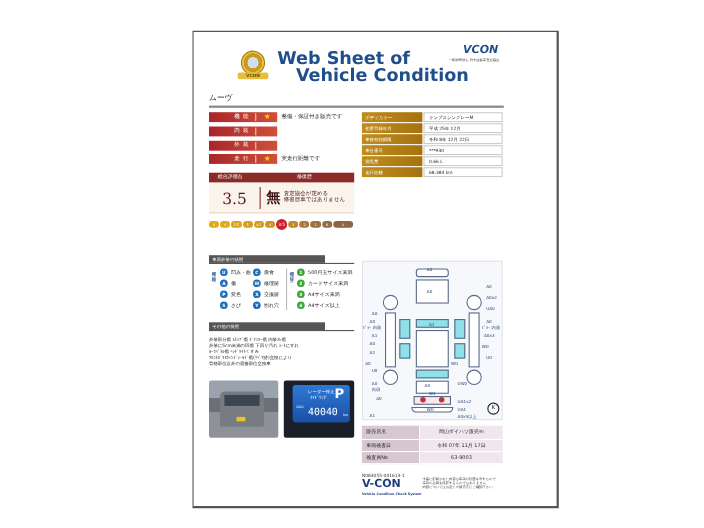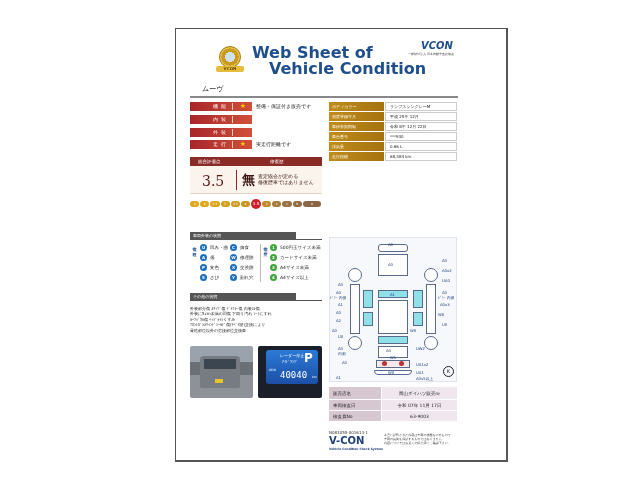--- a/index.html
+++ b/index.html
@@ -19,21 +19,21 @@
     border: 1px solid #a57a10;
   }
   .logo-ribbon {
     left: 40px; top: 37px; width: 28px; height: 6px; background: #e6bd3d; border-radius: 2px;
     font-size: 4px; color: #6a4a00; text-align: center; line-height: 6px; font-weight: bold;
   }
   .title1 { left: 76px; top: 14px; font-size: 16px; font-weight: bold; color: #1f4e8c; white-space: nowrap; }
   .title2 { left: 93px; top: 30px; font-size: 16px; font-weight: bold; color: #1f4e8c; white-space: nowrap; }
   .jaai { left: 245px; top: 11px; font-size: 10px; font-weight: bold; font-style: italic; color: #1f4e8c; letter-spacing: 0px; }
   .jaai-sub { left: 232px; top: 23px; font-size: 3px; color: #333; white-space: nowrap; }
-  .model-name { left: 26px; top: 55px; font-size: 7px; color: #222; }
+  .model-name { left: 14px; top: 55px; font-size: 7px; color: #222; }
   .model-rule { left: 14px; top: 67px; width: 268px; height: 2px; background: #888; }
 
   
   .status-row { left: 14px; width: 134px; height: 9px; }
   .status-label {
     position: absolute; left: 0; top: 0; width: 62px; height: 9px;
     background: linear-gradient(90deg, #a8262b, #d0503a); color: #fff; font-size: 5px;
     line-height: 9px; text-align: center; letter-spacing: 3px;
   }
   .status-star { position: absolute; left: 44px; top: 0; width: 18px; height: 9px; text-align: center; font-size: 7px; line-height: 9px; color: #ffd200; }

